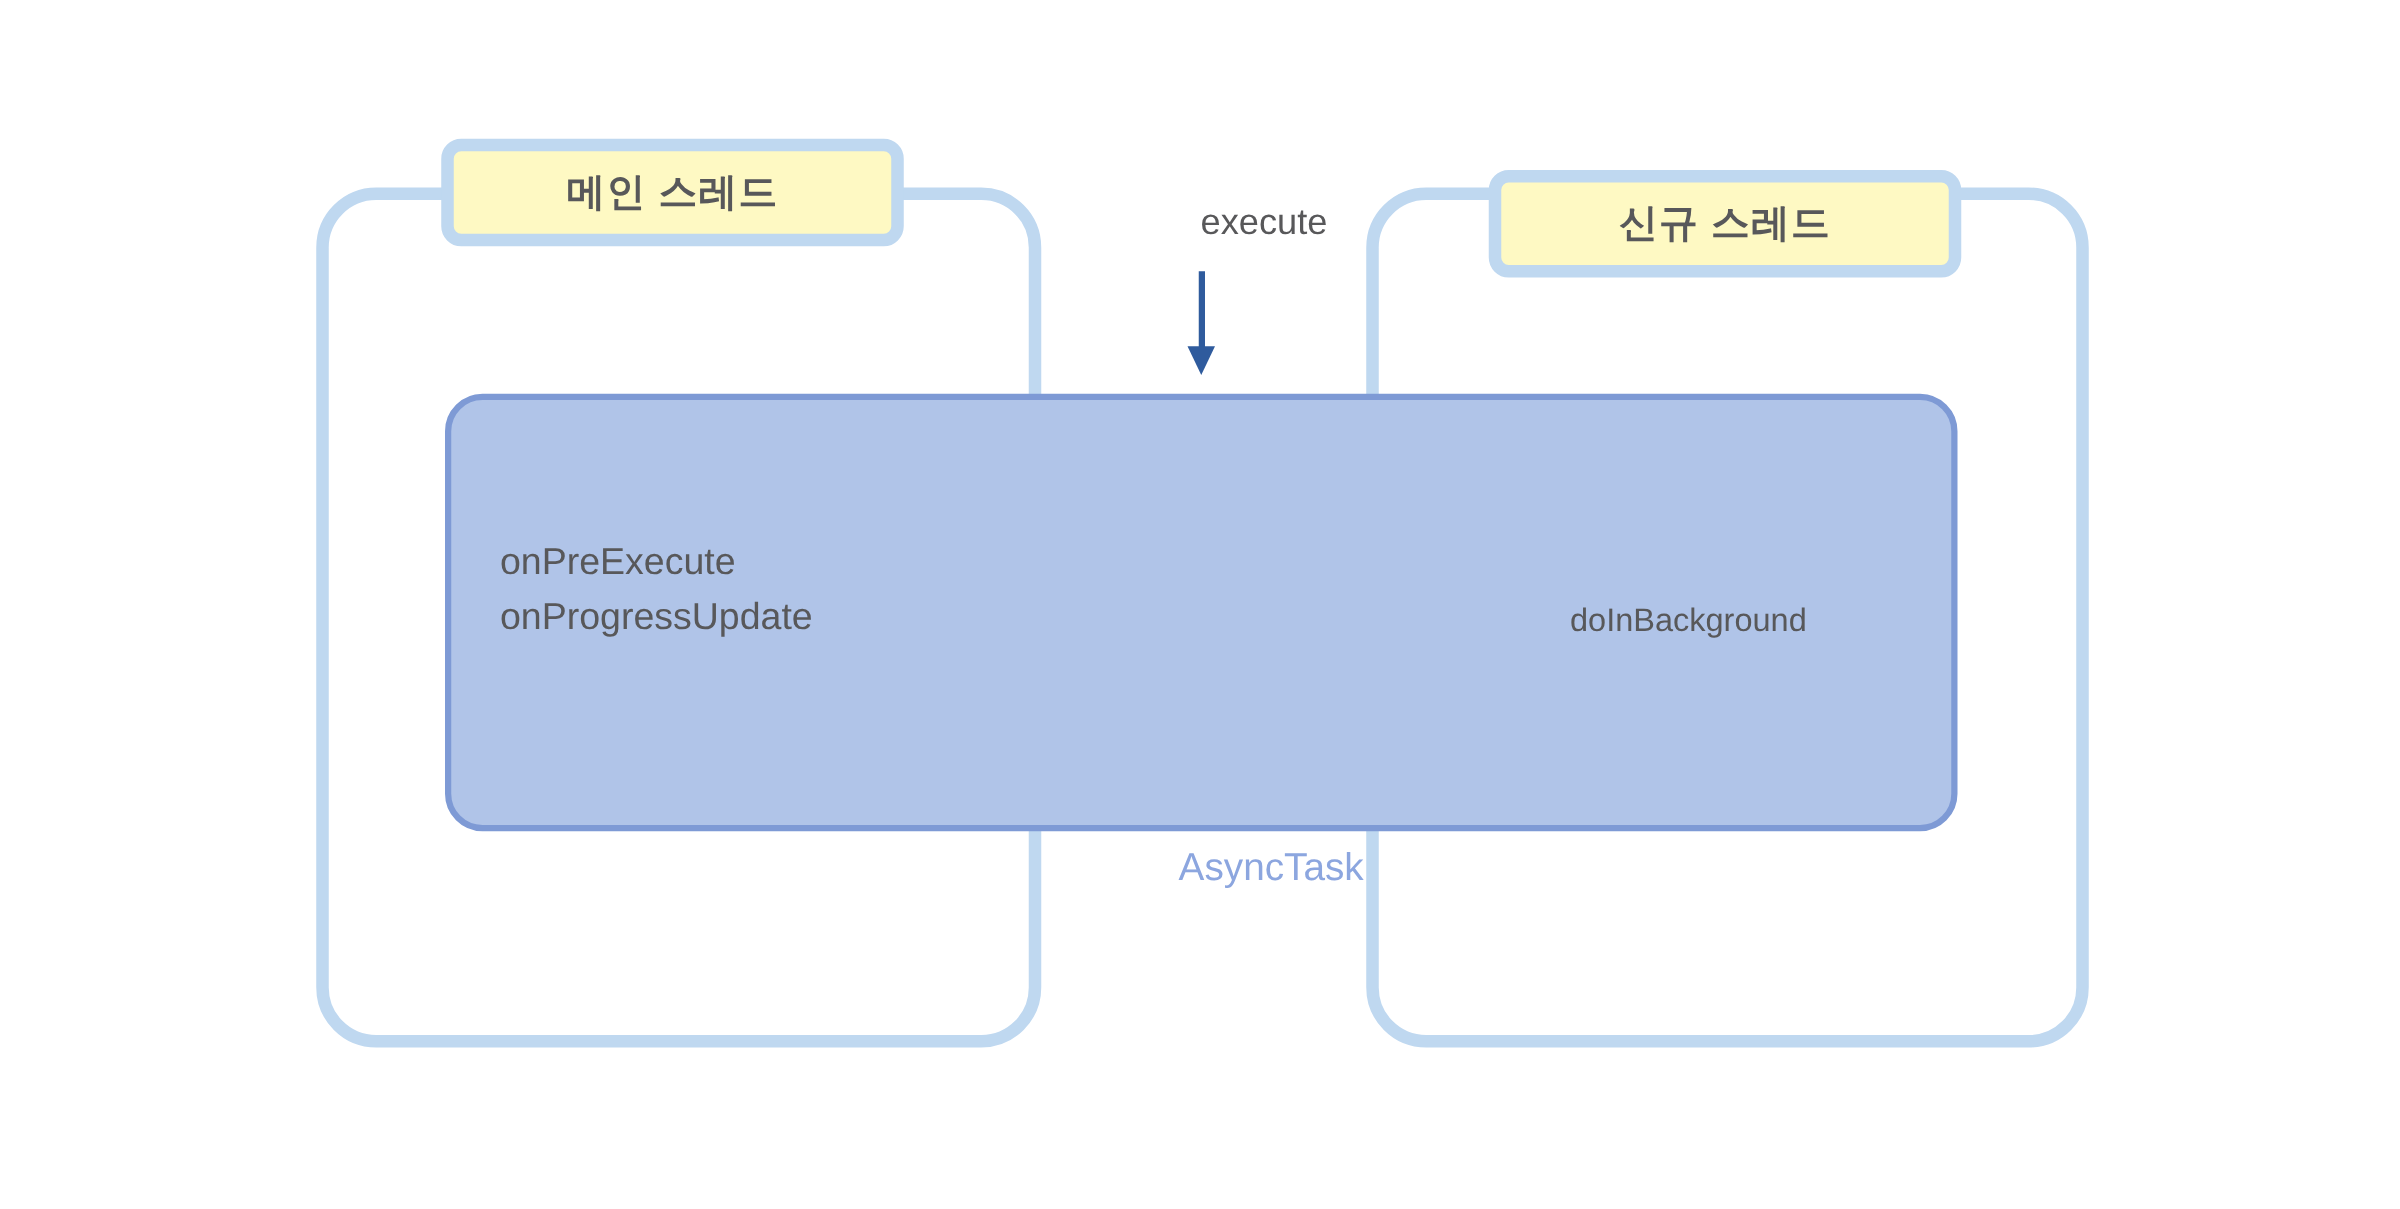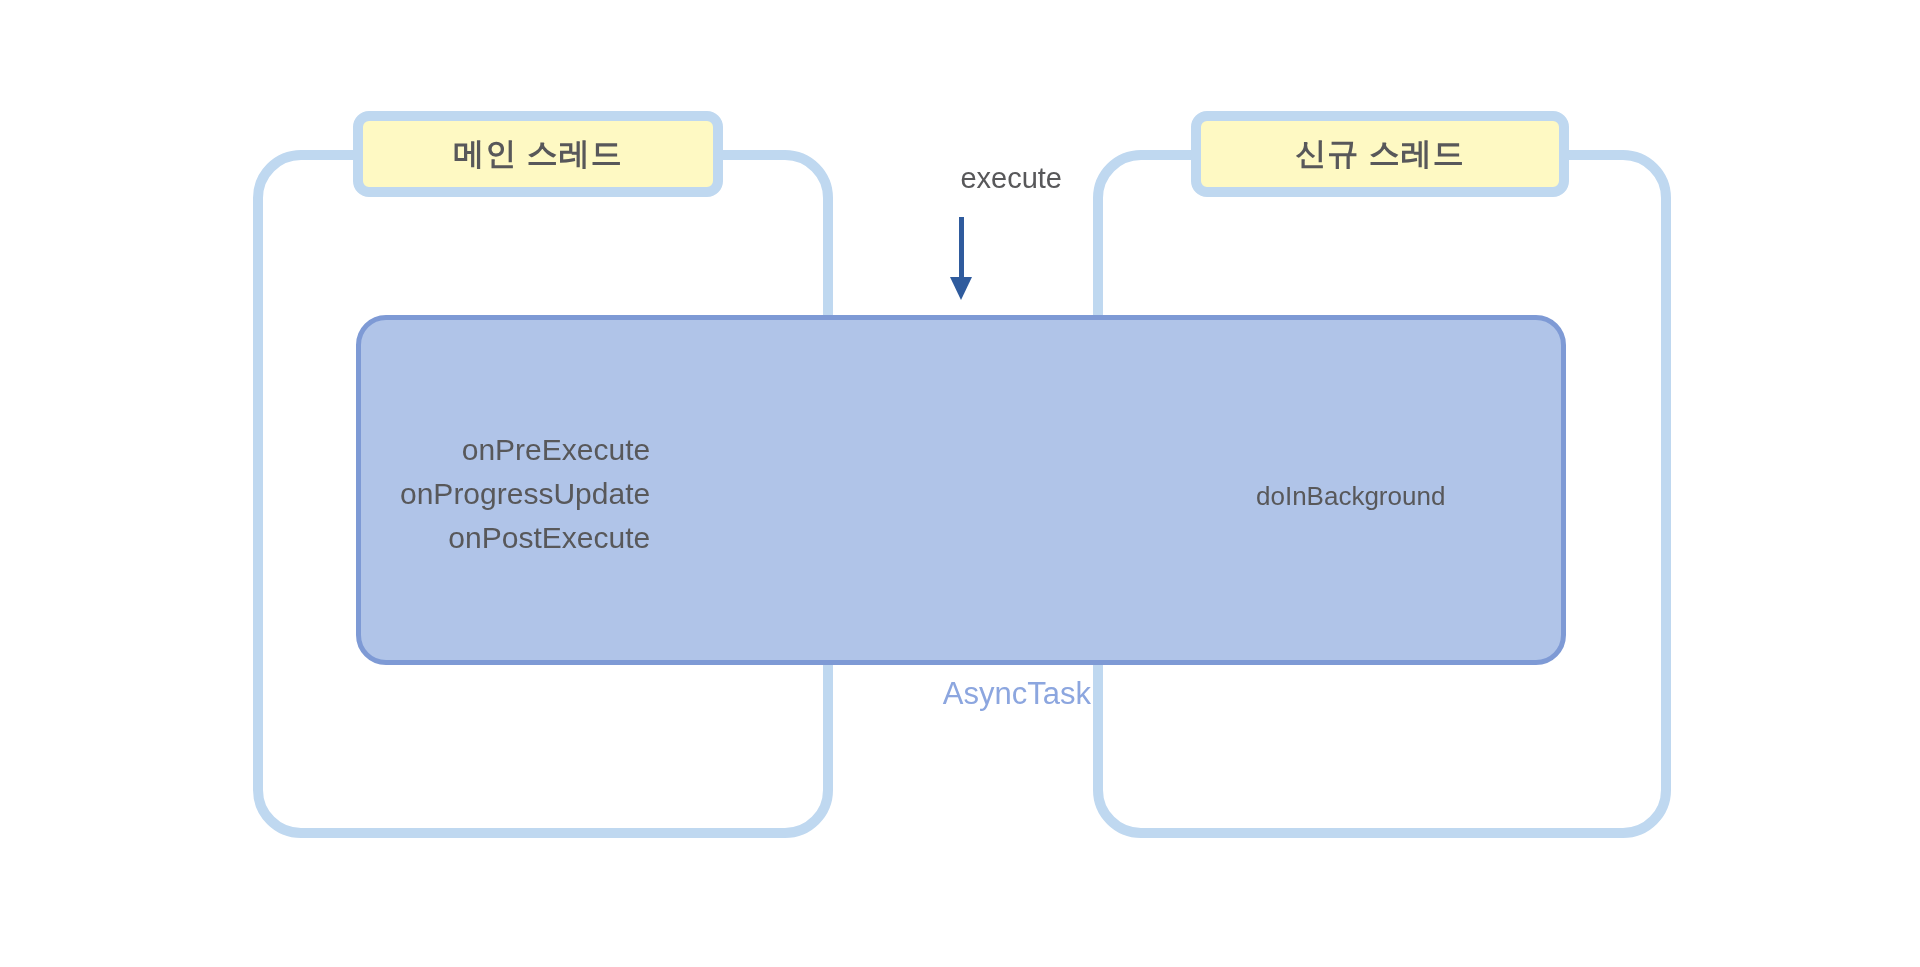--- a/index.html
+++ b/index.html
@@ -44,42 +44,41 @@
     display: flex;
     align-items: center;
     justify-content: center;
     font-size: 31px;
     font-weight: 700;
     color: var(--text-dark);
     letter-spacing: 1px;
     z-index: 3;
   }
   .title-box.left-title  { left: 353px;  width: 370px; }
-  .title-box.right-title { left: 1191px; width: 378px; }
+  .title-box.right-title { left: 1191px; width: 378px; margin-top: 25px; }
 
   .async-box {
     position: absolute;
     left: 356px;
     top: 315px;
     width: 1210px;
     height: 350px;
     background: var(--box-fill);
     border: 5px solid var(--box-border);
     border-radius: 30px;
     z-index: 2;
   }
   .methods {
     position: absolute;
     left: 400px;
     top: 428px;
     font-size: 30px;
     line-height: 44px;
     color: var(--text-dark);
     z-index: 4;
-    text-align: right;
   }
   .bg-method {
     position: absolute;
     left: 1256px;
     top: 477px;
     font-size: 26px;
     line-height: 38px;
     color: var(--text-dark);
     z-index: 4;
   }
@@ -137,21 +136,20 @@
 
   <div class="thread-container left"></div>
 
   <div class="thread-container right"></div>
 
   <div class="async-box"></div>
 
   <div class="methods">
     <div>onPreExecute</div>
     <div>onProgressUpdate</div>
-    <div>onPostExecute</div>
   </div>
 
   <div class="bg-method">doInBackground</div>
 
   <div class="title-box left-title">메인 스레드</div>
 
   <div class="title-box right-title">신규 스레드</div>
 
   <div class="execute-label">execute</div>
 

